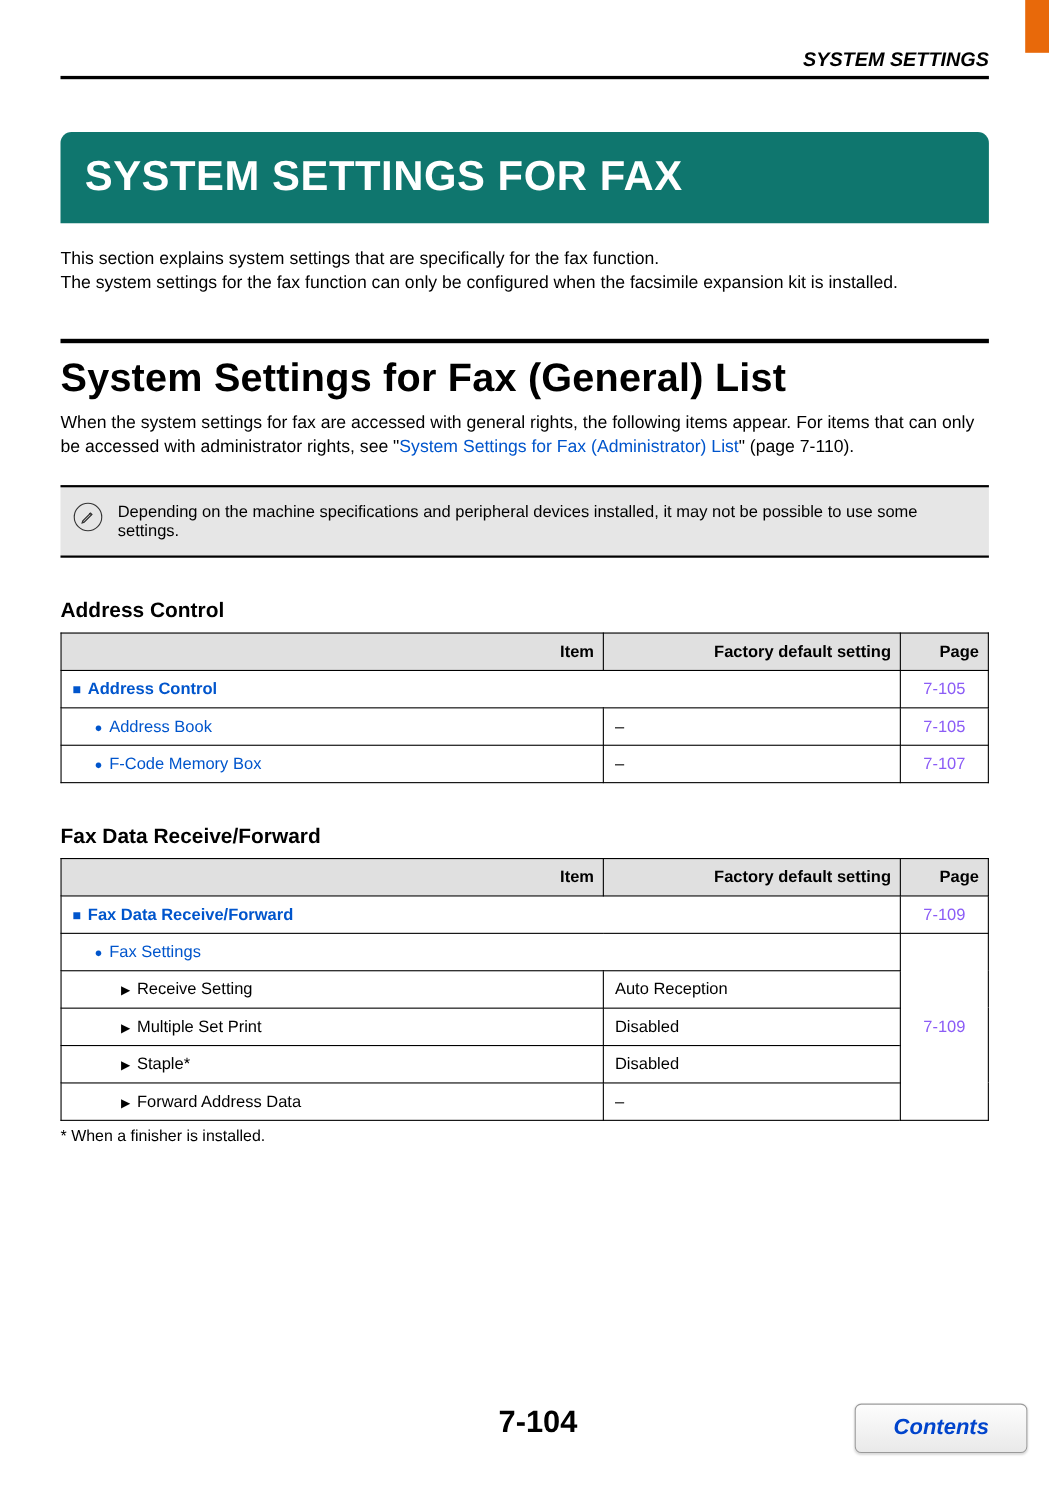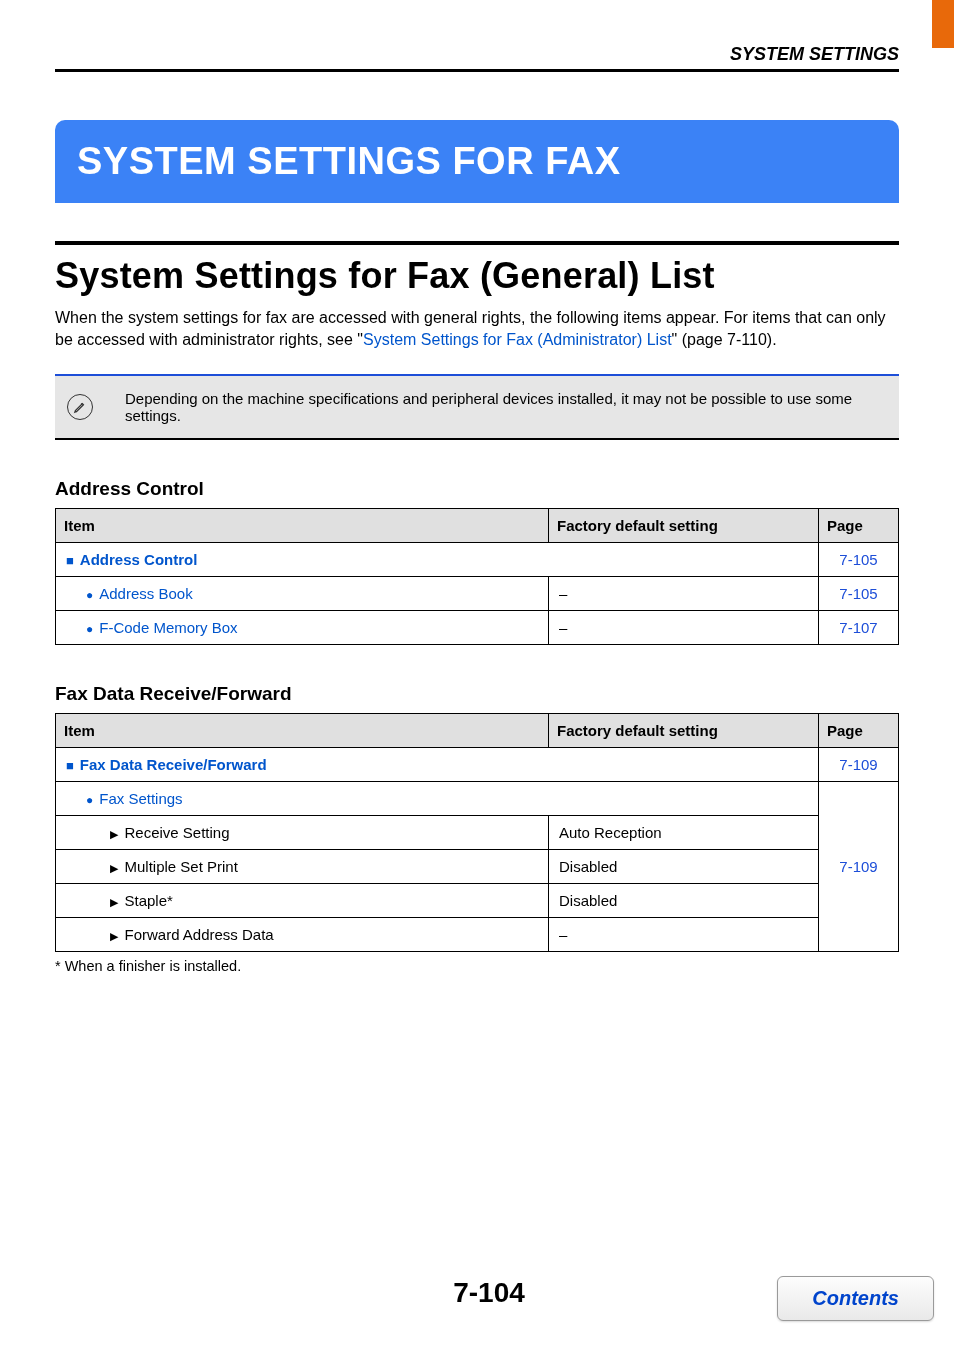--- a/index.html
+++ b/index.html
@@ -29,21 +29,21 @@
     .header-bar {
       border-bottom: 3px solid #000;
       padding-top: 28px;
       padding-bottom: 4px;
       text-align: right;
       font-weight: bold;
       font-size: 18px;
       font-style: italic;
     }
     .main-title-box {
-      background: #3b82f6;
+      background: #0f766e;
       color: #fff;
       font-size: 38px;
       font-weight: bold;
       padding: 20px 22px;
       margin-top: 48px;
       border-radius: 10px 10px 0 0;
       letter-spacing: 0.5px;
     }
     .intro-text {
       margin-top: 22px;
@@ -65,27 +65,27 @@
       margin-top: 10px;
       font-size: 16px;
       line-height: 1.4;
     }
     .link {
       color: #0055cc;
       text-align: center;
     }
     .note-box {
       margin-top: 22px;
-      border-top: 2px solid #1d4ed8;
+      border-top: 2px solid #000000;
       border-bottom: 2px solid #000;
       background: #e6e6e6;
       padding: 14px 12px;
       display: flex;
-      align-items: center;
-      gap: 32px;
+      align-items: flex-start;
+      gap: 14px;
     }
     .note-icon-circle {
       width: 26px;
       height: 26px;
       border: 1.5px solid #333;
       border-radius: 50%;
       display: flex;
       align-items: center;
       justify-content: center;
       flex-shrink: 0;
@@ -102,29 +102,29 @@
     table.settings {
       width: 100%;
       border-collapse: collapse;
       font-size: 15px;
     }
     table.settings th {
       background: #e0e0e0;
       border: 1px solid #000;
       padding: 8px;
       font-weight: bold;
-      text-align: left;
+      text-align: right;
     }
     table.settings td {
       border: 1px solid #000;
       padding: 8px 10px;
     }
     table.settings td.page-col {
       text-align: center;
-      color: #1d4ed8;
+      color: #8b5cf6;
       width: 80px;
     }
     table.settings th.page-col-h {
       width: 80px;
     }
     table.settings th.fds-col-h {
       width: 270px;
     }
     .row-square::before {
       content: "■";
@@ -183,20 +183,22 @@
 <div class="top-orange"></div>
 
 <div class="page">
   <div class="header-bar">
     <span>SYSTEM SETTINGS</span>
   </div>
 
   <div class="main-title-box">SYSTEM SETTINGS FOR FAX</div>
 
   <div class="intro-text">
+    <div>This section explains system settings that are specifically for the fax function.</div>
+    <div>The system settings for the fax function can only be configured when the facsimile expansion kit is installed.</div>
   </div>
 
   <hr class="thick-rule">
 
   <h2 class="section-title">System Settings for Fax (General) List</h2>
 
   <p class="section-intro">
     <span>When the system settings for fax are accessed with general rights, the following items appear. For items that can only be accessed with administrator rights, see "</span><span class="link">System Settings for Fax (Administrator) List</span><span>" (page 7-110).</span>
   </p>
 

